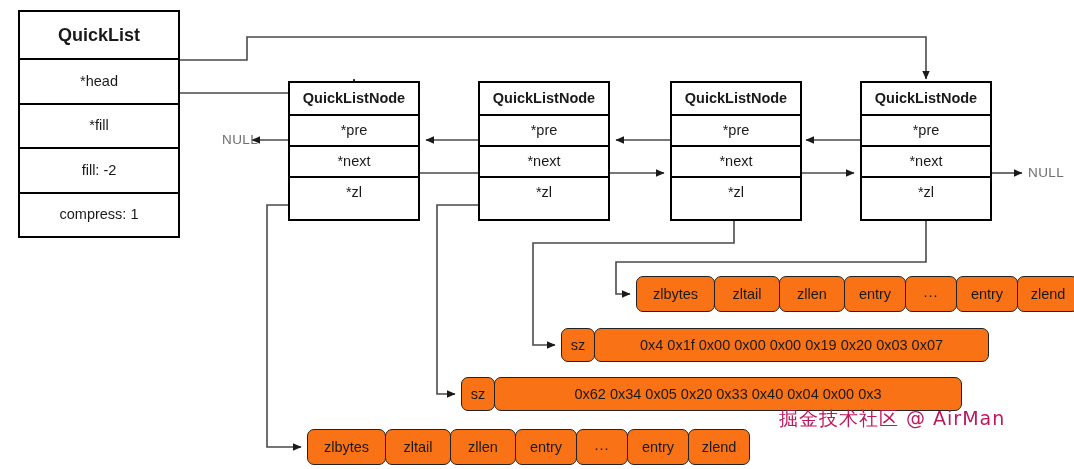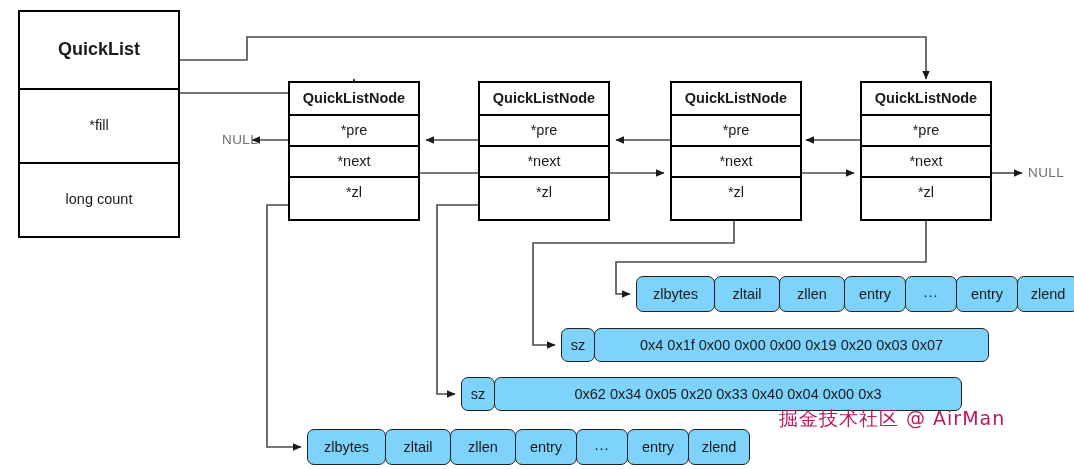--- a/index.html
+++ b/index.html
@@ -45,21 +45,21 @@
   .nulllbl{
     position:absolute;font-size:13.5px;color:#6e6e6e;letter-spacing:.4px;
     white-space:nowrap;
   }
   #null-left{left:222px;top:132px;}
   #null-right{left:1028px;top:165px;}
 
   
   .strip{position:absolute;display:flex;align-items:stretch;}
   .cell{
-    border:1.8px solid #222;border-radius:7px;background:#7dd3fc;
+    border:1.8px solid #222;border-radius:7px;background:#f97316;
     display:flex;align-items:center;justify-content:center;
     font-size:14.5px;white-space:nowrap;box-sizing:border-box;
     margin-right:-1px;
   }
   .cell.ell{letter-spacing:1px;padding-bottom:4px;}
 
   #ziplist-top{left:636px;top:276px;height:36px;}
   #ziplist-top .cell{height:36px;}
   #ziplist-bottom{left:307px;top:429px;height:36px;}
   #ziplist-bottom .cell{height:36px;}
@@ -117,22 +117,24 @@
       <path d="M478,205 L437,205 L437,394 L455,394" marker-end="url(#ah)"></path>
 
       <path d="M734,221 L734,243 L533,243 L533,345 L555,345" marker-end="url(#ah)"></path>
 
       <path d="M926,221 L926,262 L616,262 L616,294 L630,294" marker-end="url(#ah)"></path>
     </g>
   </svg>
 
   <div class="struct" id="quicklist">
     <div class="row title">QuickList</div>
+    <div class="row">*head</div>
     <div class="row">*fill</div>
-    <div class="row">long count</div>
+    <div class="row">fill: -2</div>
+    <div class="row">compress: 1</div>
   </div>
 
   <div class="struct qlnode" id="node1">
     <div class="row title">
       <span>QuickList</span>
         <br>
       <span>Node</span>
     </div>
     <div class="row">*pre</div>
     <div class="row">*next</div>

